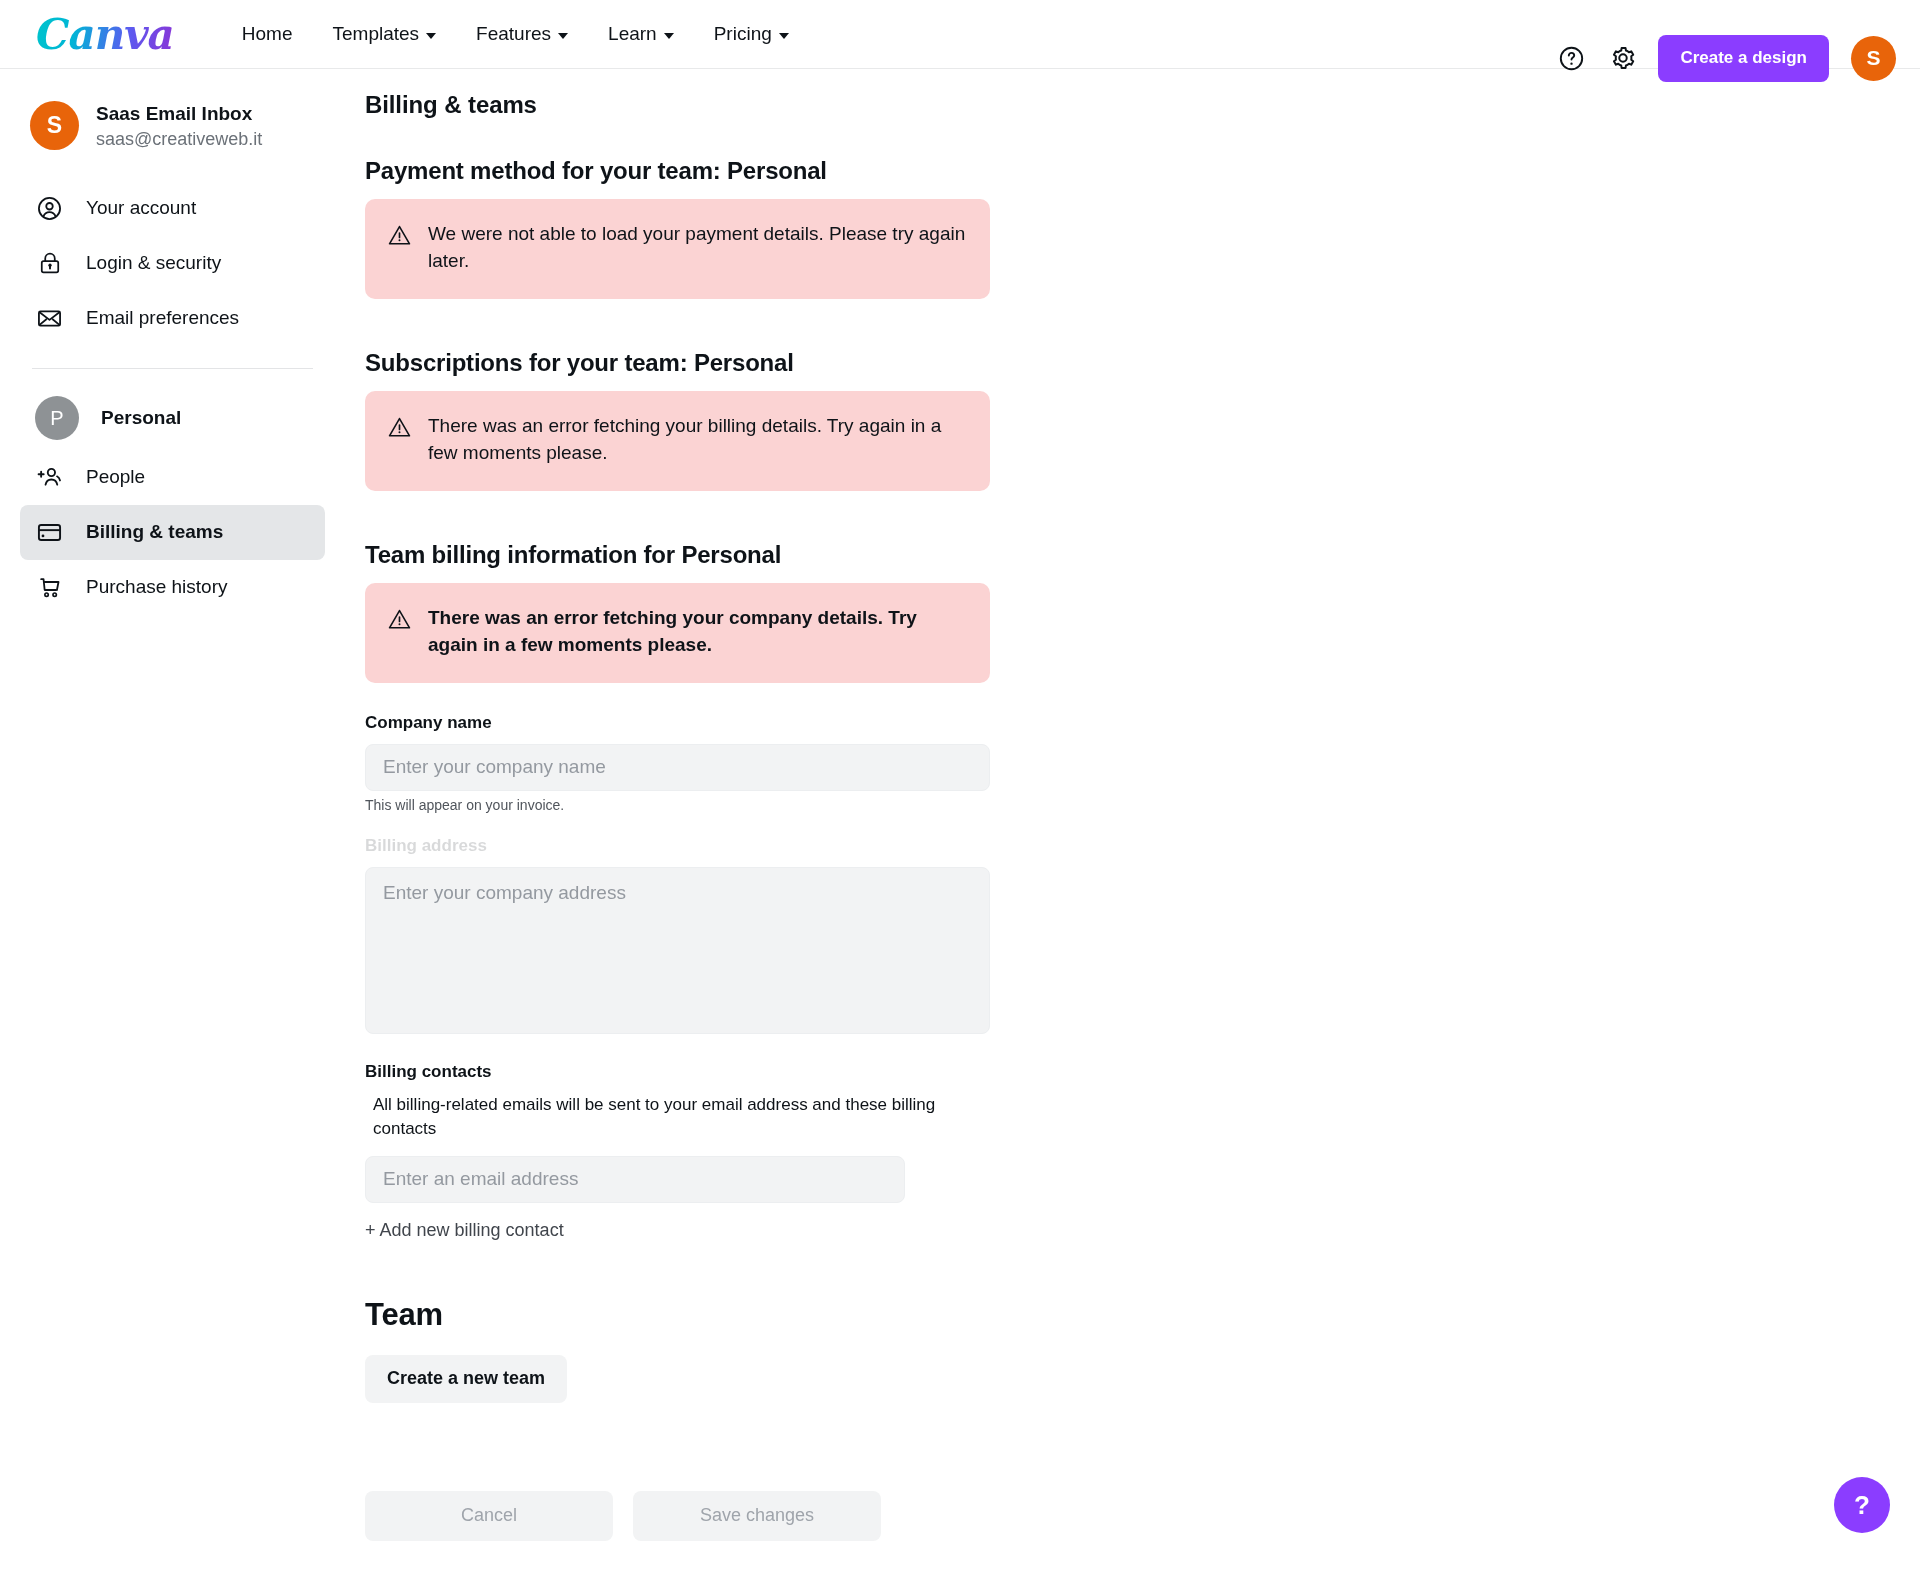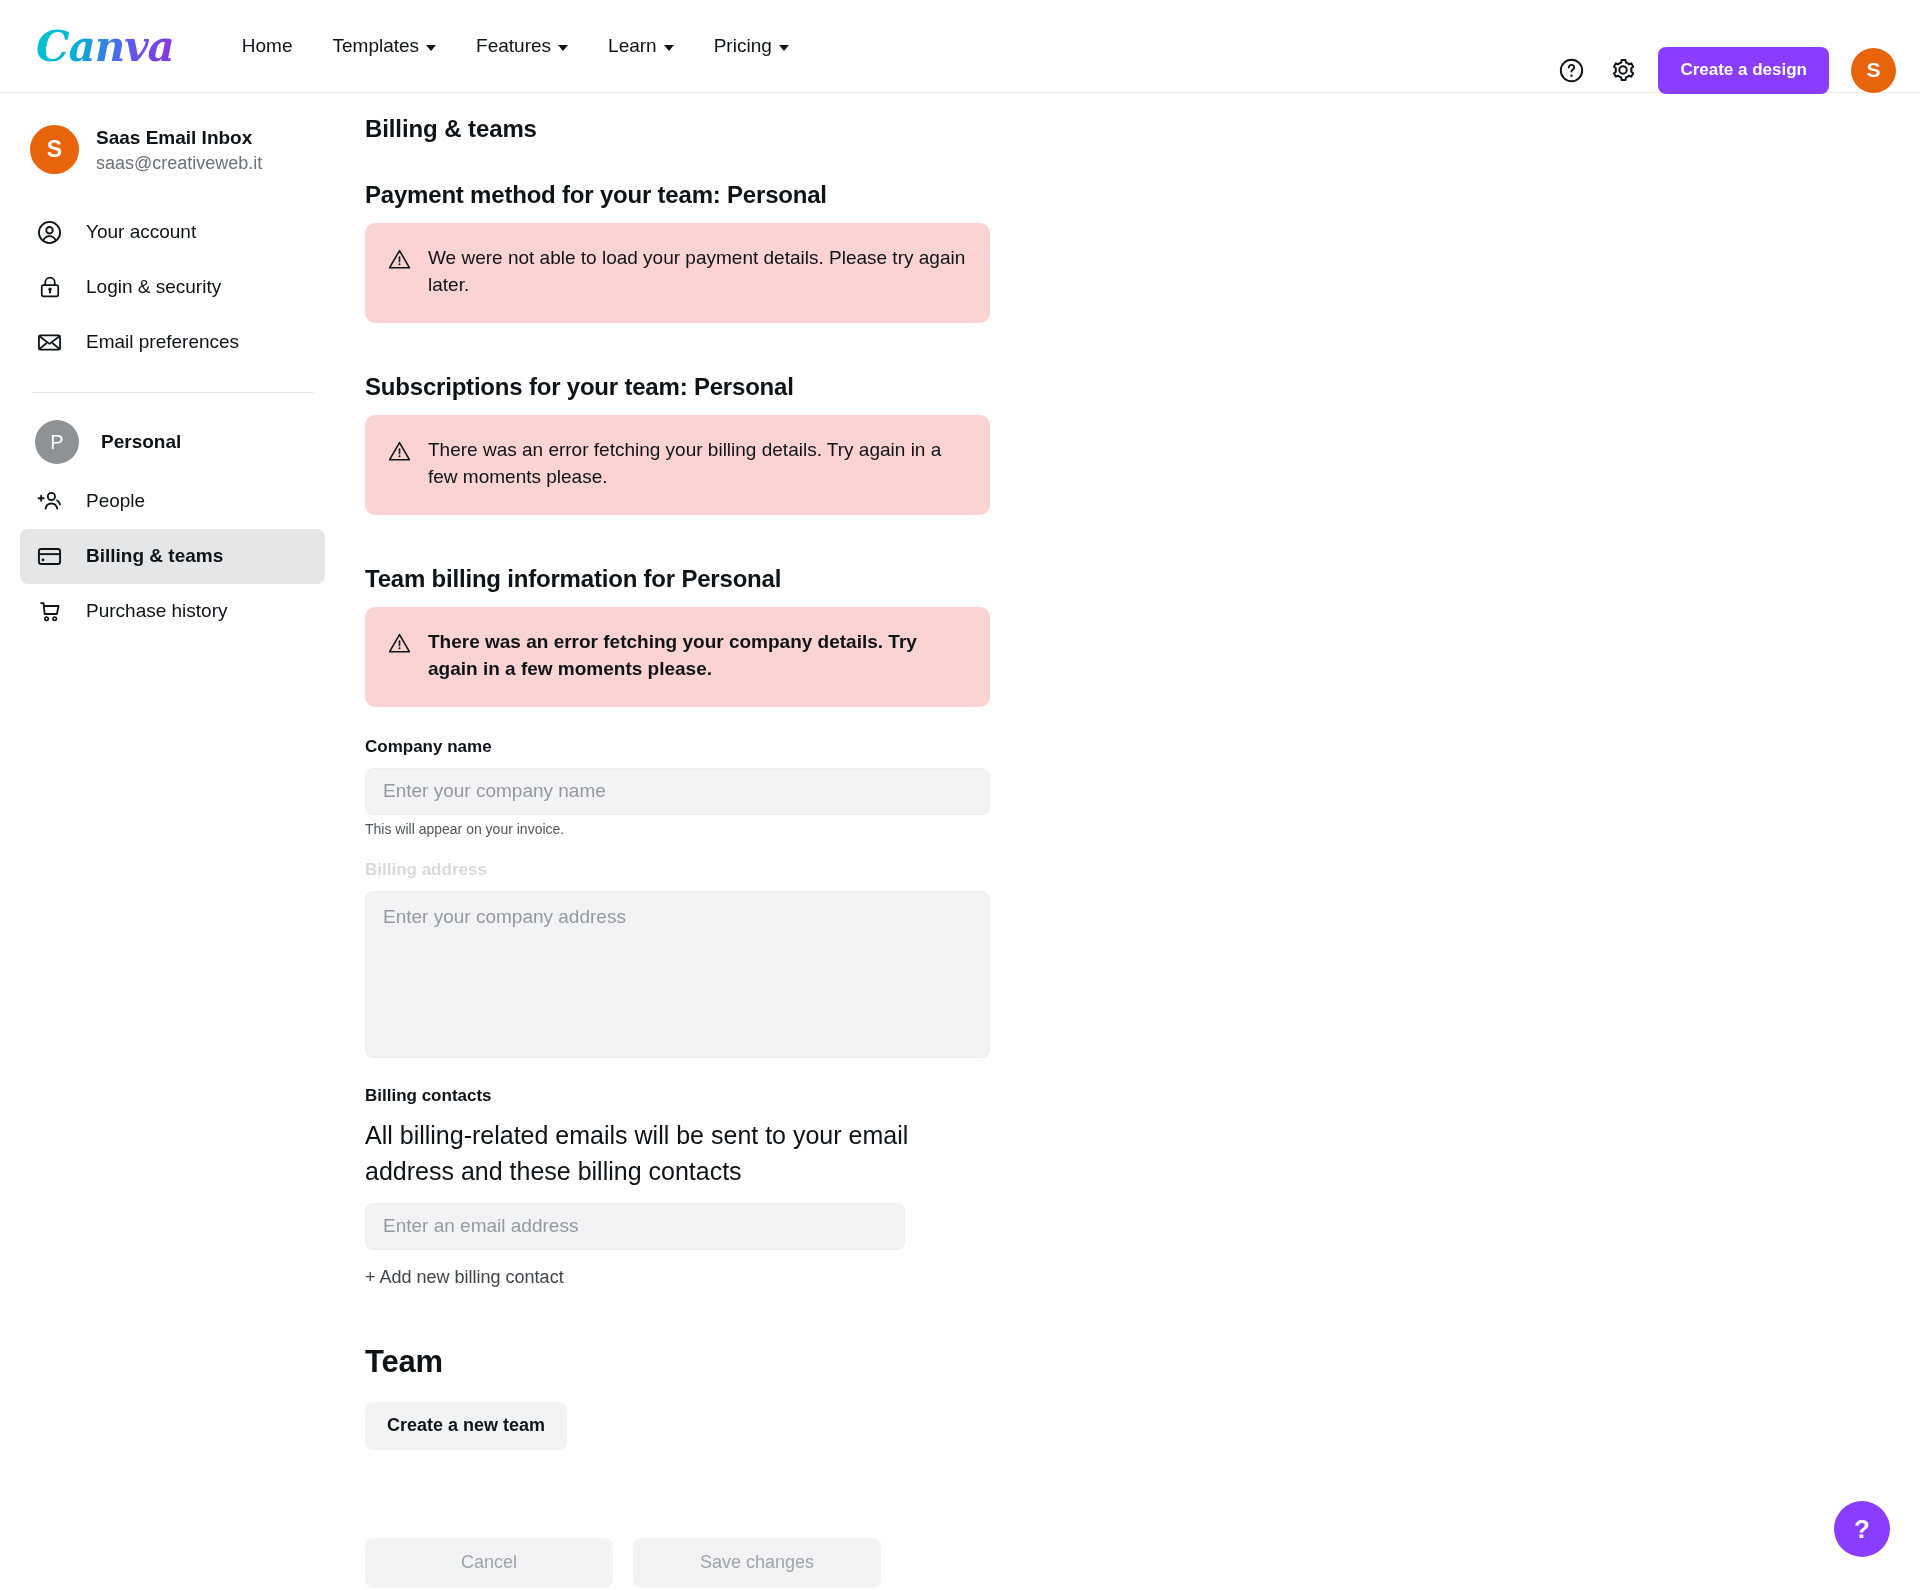--- a/index.html
+++ b/index.html
@@ -8,21 +8,21 @@
     width: 1920px; height: 1590px;
     background: #ffffff;
     font-family: "Liberation Sans", sans-serif;
     color: #0e1318;
     overflow: hidden;
   }
 
   
   .topbar {
     position: relative;
-    height: 93px;
+    height: 69px;
     width: 100%;
     background: #ffffff;
     border-bottom: 1px solid #e8e9ea;
     display: flex;
     align-items: center;
     padding: 0 24px 0 36px;
   }
   .logo {
     font-family: "DejaVu Serif", serif;
     font-style: italic;
@@ -193,21 +193,21 @@
     font-size: 19px;
     color: #0e1318;
     padding: 14px 17px;
     font-family: "Liberation Sans", sans-serif;
     resize: none;
     outline: none;
   }
   .text-area::placeholder { color: #9499a0; }
   .hint { font-size: 14px; color: #50555c; margin-top: 6px; }
 
-  .contacts-desc { font-size: 25px; line-height: 1.44; color: #0e1318; margin: 4px 0 14px 0; }
+  .contacts-desc { font-size: 17px; line-height: 1.44; color: #0e1318; margin: 4px 0 14px 8px; }
   .email-input { width: 540px; }
   .add-link {
     display: inline-block;
     font-size: 18px;
     color: #40454c;
     margin-top: 17px;
     cursor: pointer;
     font-weight: 500;
   }
 

